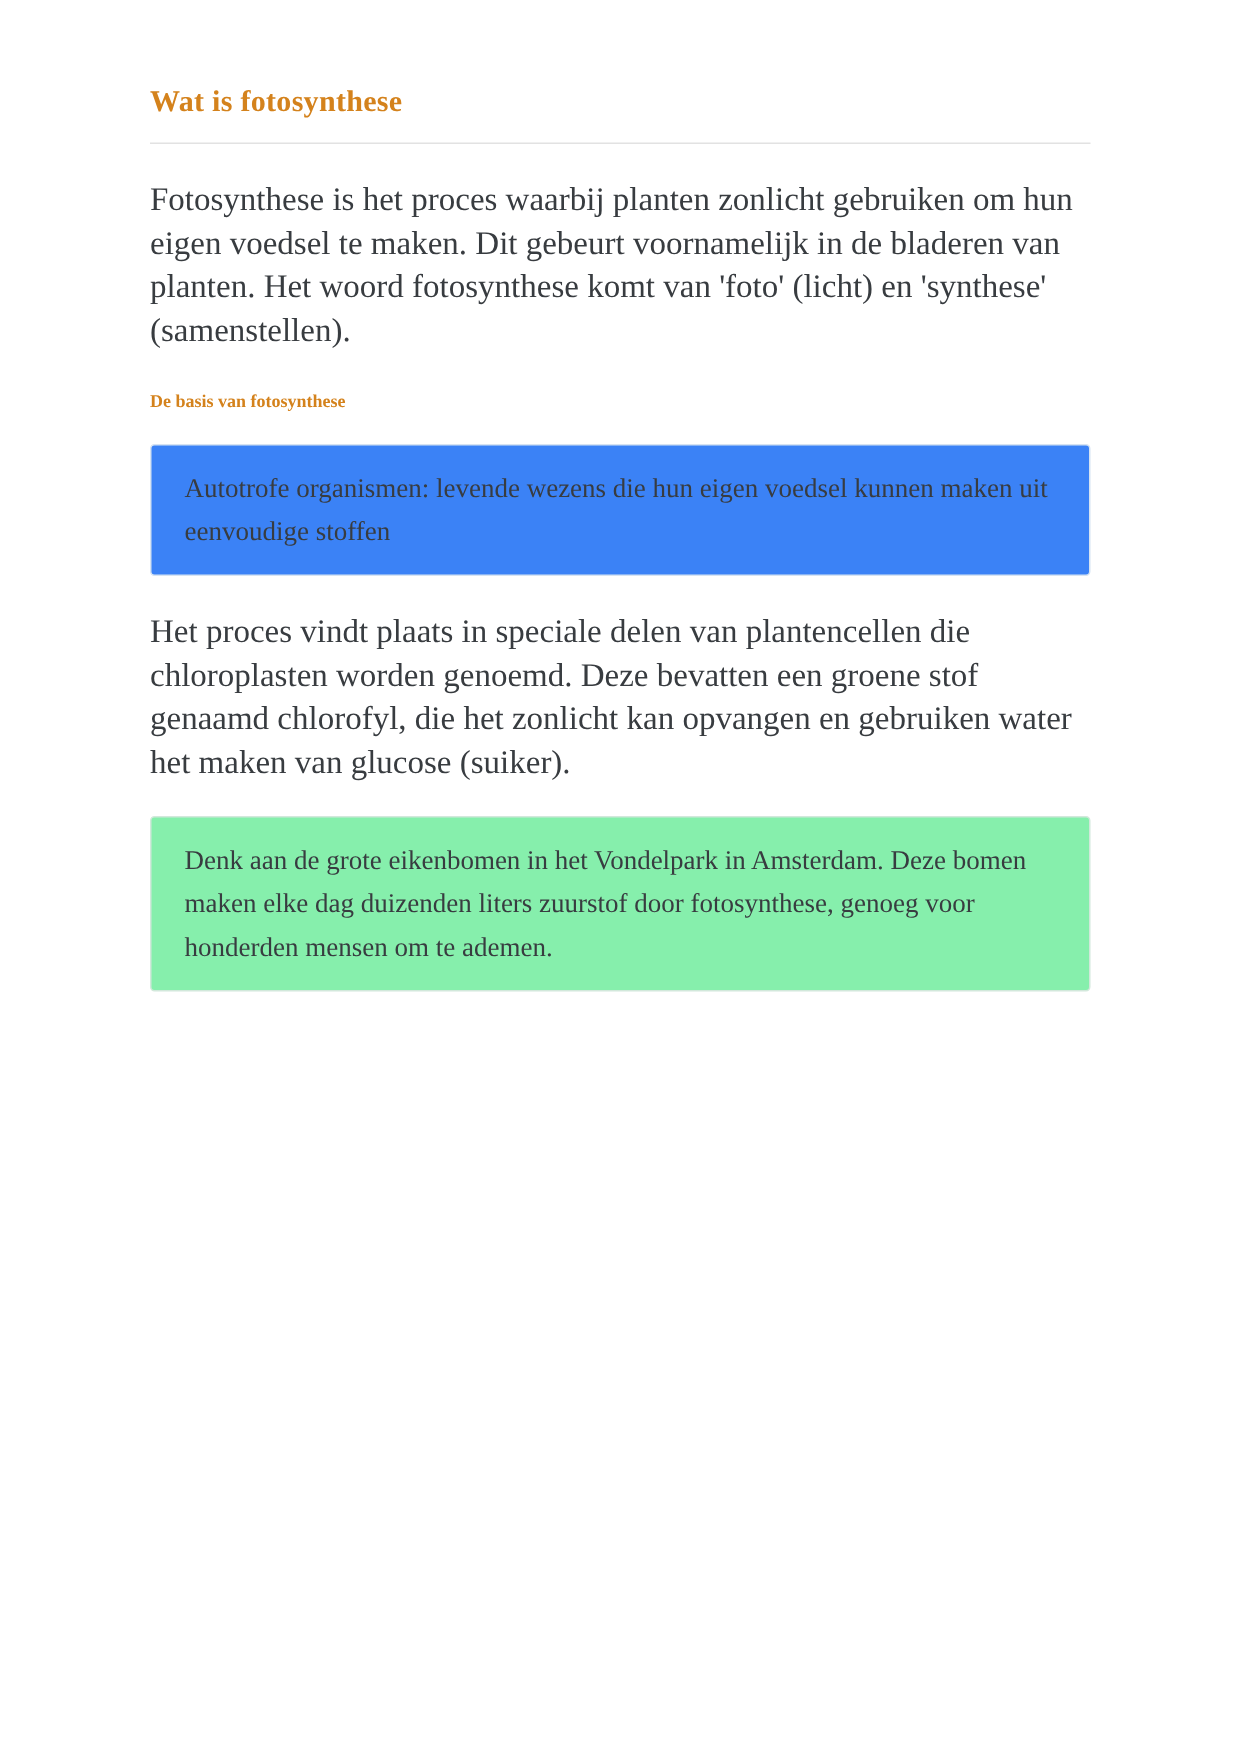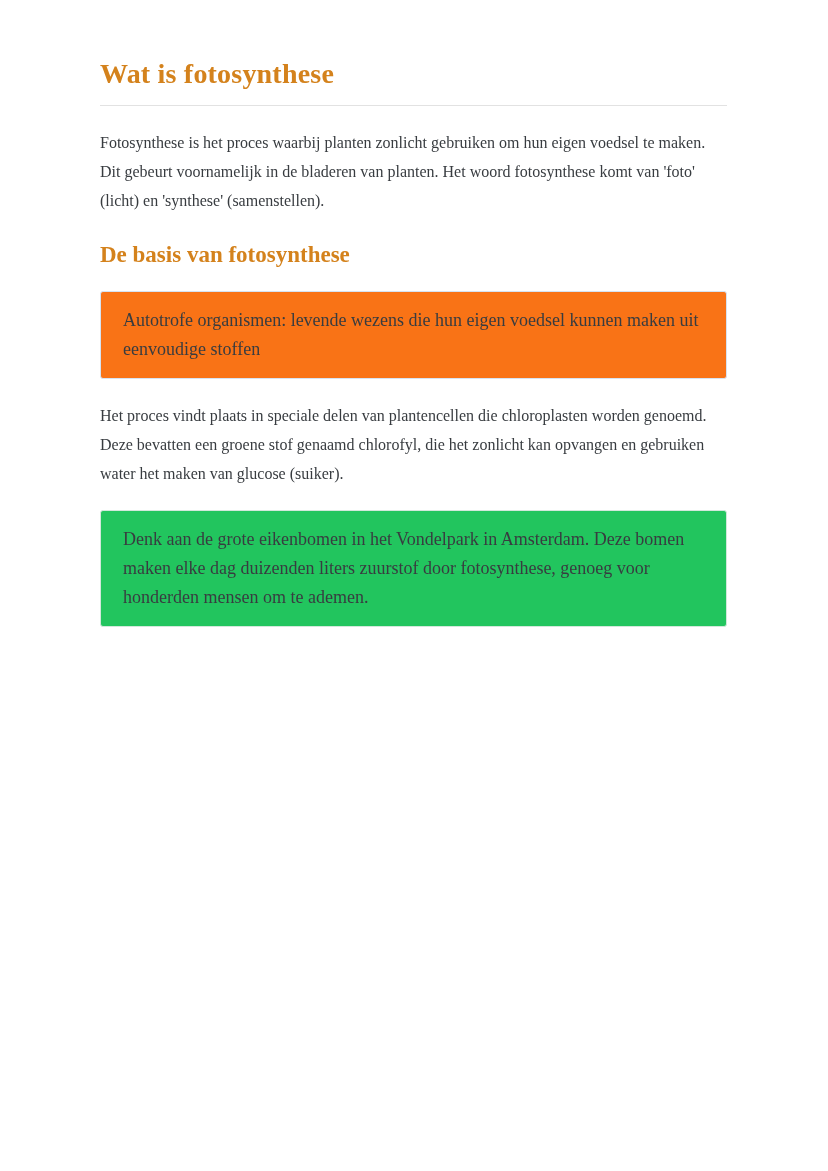--- a/index.html
+++ b/index.html
@@ -12,65 +12,65 @@
     color: #383c40;
   }
 
   .content {
     width: 627px;
     margin-left: 100px;
     padding-top: 56px;
   }
 
   h1.page-title {
-    font-size: 28px;
+    font-size: 20px;
     line-height: 1.25;
     font-weight: 700;
     color: #d4821c;
     letter-spacing: 0.2px;
   }
 
   hr.title-divider {
     border: none;
     border-top: 1px solid #e2e2e2;
     margin-top: 14px;
   }
 
   p.body-paragraph {
-    font-size: 16px;
+    font-size: 22px;
     line-height: 29px;
     margin: 22px 0;
   }
 
   h2.section-heading {
-    font-size: 23px;
+    font-size: 12px;
     line-height: 1.2;
     font-weight: 700;
     color: #d4821c;
     margin: 26px 0 0 0;
   }
 
   .callout {
     border-radius: 3px;
     padding: 14px 22px;
     margin: 22px 0;
   }
 
   .callout p {
     font-size: 18px;
     line-height: 29px;
   }
 
   .callout-definition {
-    background: #f97316;
+    background: #3b82f6;
     border: 1px solid #d6e3f2;
   }
 
   .callout-example {
-    background: #22c55e;
+    background: #86efac;
     border: 1px solid #d2e8db;
   }
 </style>
 </head>
 <body>
 
 <main class="content">
 
   <h1 class="page-title">Wat is fotosynthese</h1>
 

